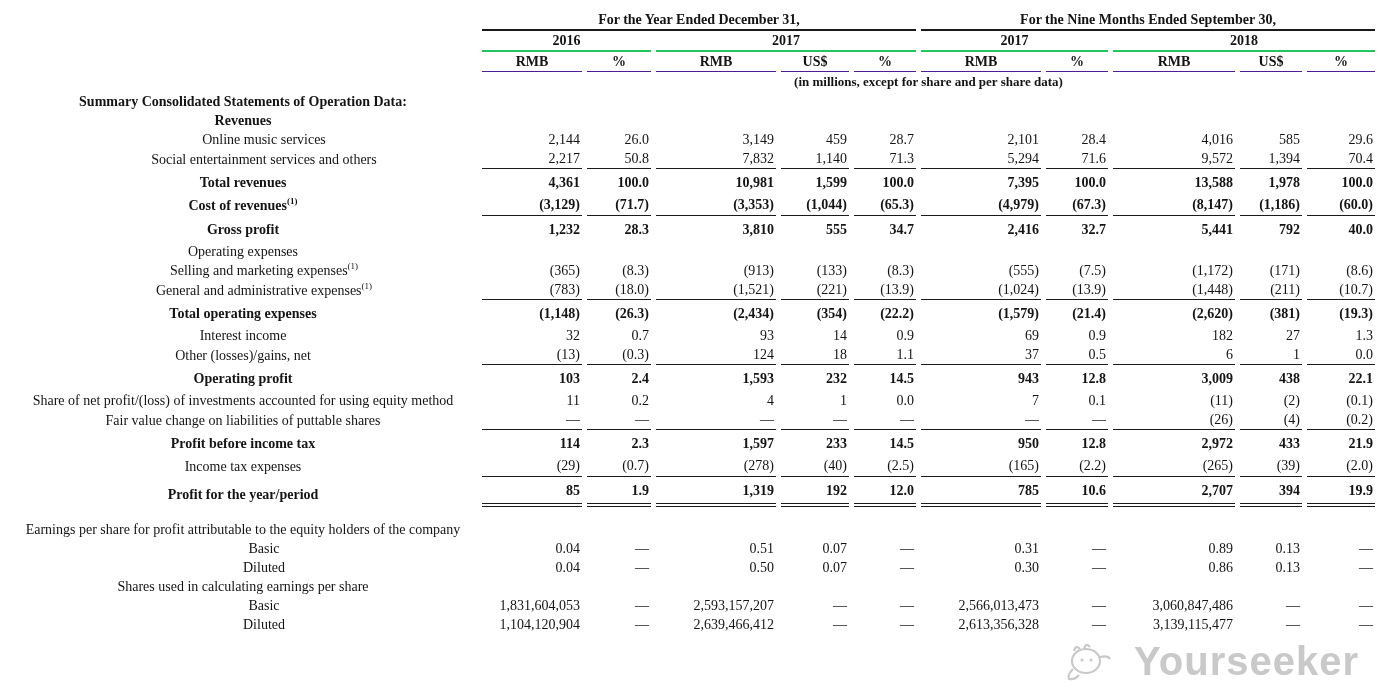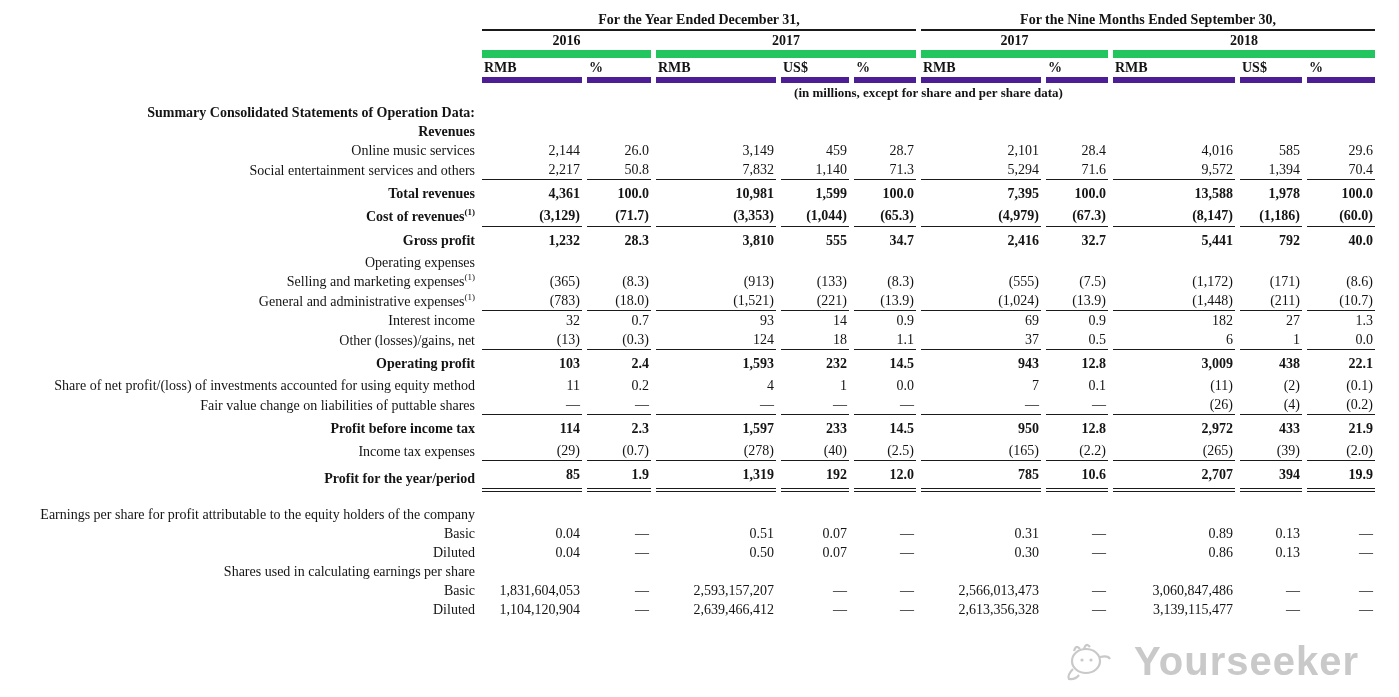--- a/index.html
+++ b/index.html
@@ -8,27 +8,27 @@
     font-family:"Liberation Serif", serif;position:relative;overflow:hidden;
   }
   table{
     border-collapse:separate;border-spacing:5px 0;table-layout:fixed;
     margin:10px 18px 0 2px;
     font-family:Liberation Serif, serif;
   }
   th,td{font-size:14px;line-height:1.22;padding:1px 2px;vertical-align:bottom;}
   th{font-weight:bold;}
   .grp{text-align:center;border-bottom:2px solid #1a1a1a;padding-bottom:1px;white-space:nowrap;}
-  .yr{text-align:center;border-bottom:8px solid #22c55e;}
-  .cur{text-align:left;border-bottom:6px solid #4c1d95;}
+  .yr{text-align:center;border-bottom:2px solid #22c55e;}
+  .cur{text-align:center;border-bottom:1px solid #4c1d95;}
   .note{text-align:center;font-size:13px;padding-top:2px;padding-bottom:2px;}
   .num{text-align:right;white-space:nowrap;}
   .rule{border-bottom:1.5px solid #1a1a1a;padding-bottom:1px;}
   .drule{border-bottom:4px double #1a1a1a;padding-bottom:3px;}
-  td.lbl{text-align:right;}
+  td.lbl{text-align:center;}
   td.lbl.ind0{padding-left:46px;text-indent:-42px;}
   td.lbl.ind1{padding-left:46px;text-indent:0;}
   tr.bold td{font-weight:bold;}
   tr.total td{padding-top:5px;padding-bottom:4px;}
   tr.gap td{padding-top:14px;}
   sup{font-size:9px;line-height:0;}
   .watermark{
     position:absolute;right:40px;bottom:12px;display:flex;align-items:center;gap:8px;
     color:#c9c9c9;font-family:"Liberation Sans", sans-serif;font-size:40px;
     font-weight:700;letter-spacing:1px;user-select:none;
@@ -207,20 +207,33 @@
         <td class="num rule">(18.0)</td>
         <td class="num rule">(1,521)</td>
         <td class="num rule">(221)</td>
         <td class="num rule">(13.9)</td>
         <td class="num rule">(1,024)</td>
         <td class="num rule">(13.9)</td>
         <td class="num rule">(1,448)</td>
         <td class="num rule">(211)</td>
         <td class="num rule">(10.7)</td>
       </tr>
+      <tr class="bold total">
+        <td class="lbl ind0">Total operating expenses</td>
+        <td class="num">(1,148)</td>
+        <td class="num">(26.3)</td>
+        <td class="num">(2,434)</td>
+        <td class="num">(354)</td>
+        <td class="num">(22.2)</td>
+        <td class="num">(1,579)</td>
+        <td class="num">(21.4)</td>
+        <td class="num">(2,620)</td>
+        <td class="num">(381)</td>
+        <td class="num">(19.3)</td>
+      </tr>
       <tr>
         <td class="lbl ind0">Interest income</td>
         <td class="num">32</td>
         <td class="num">0.7</td>
         <td class="num">93</td>
         <td class="num">14</td>
         <td class="num">0.9</td>
         <td class="num">69</td>
         <td class="num">0.9</td>
         <td class="num">182</td>

